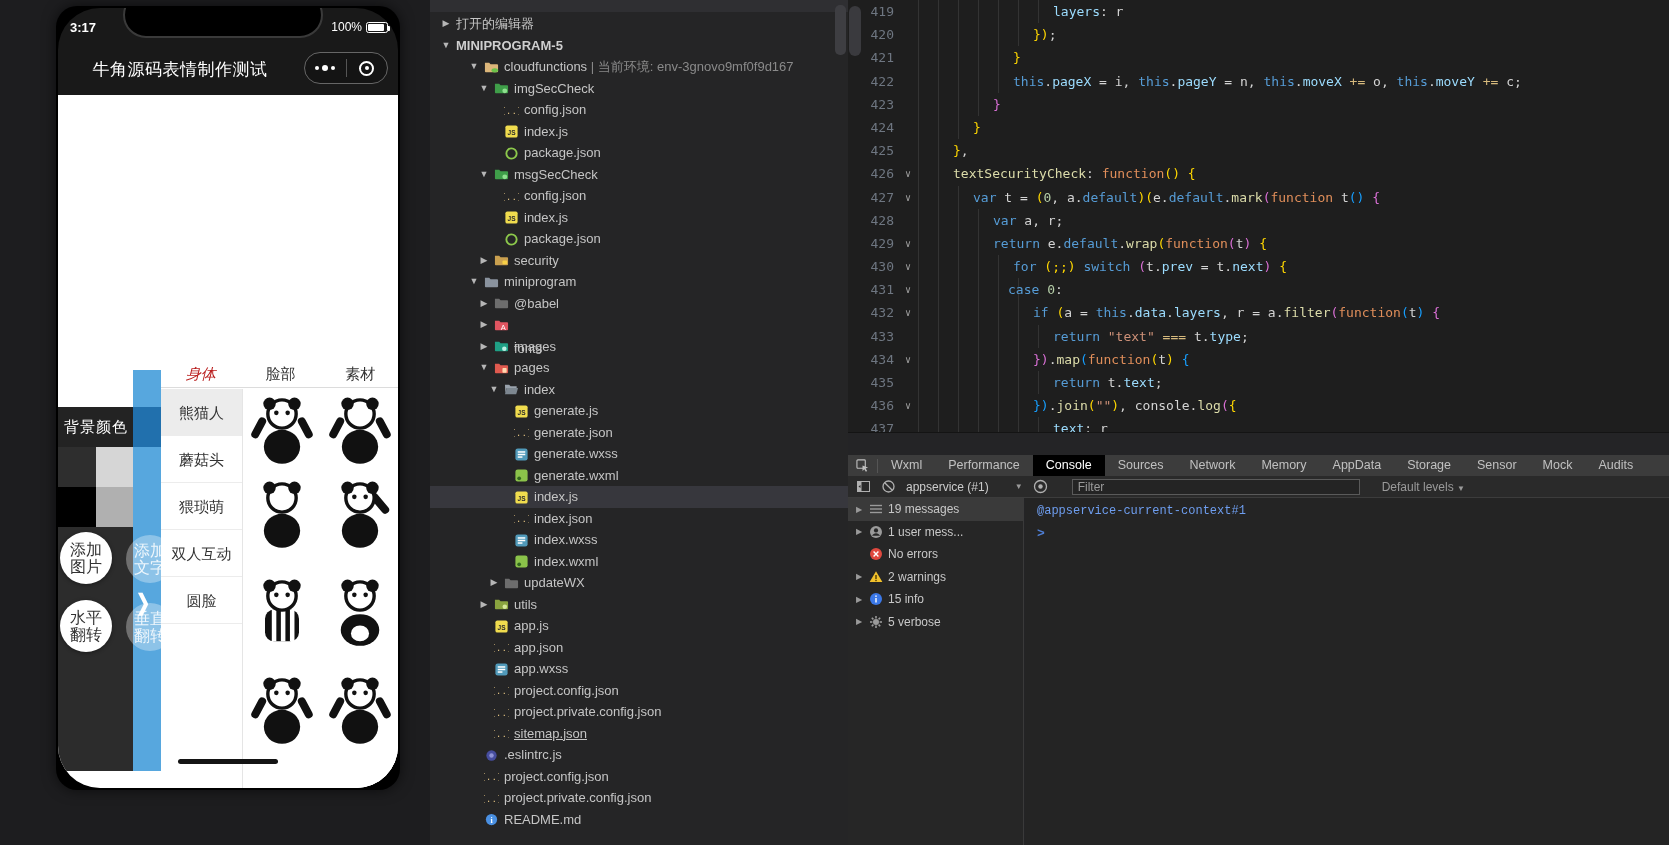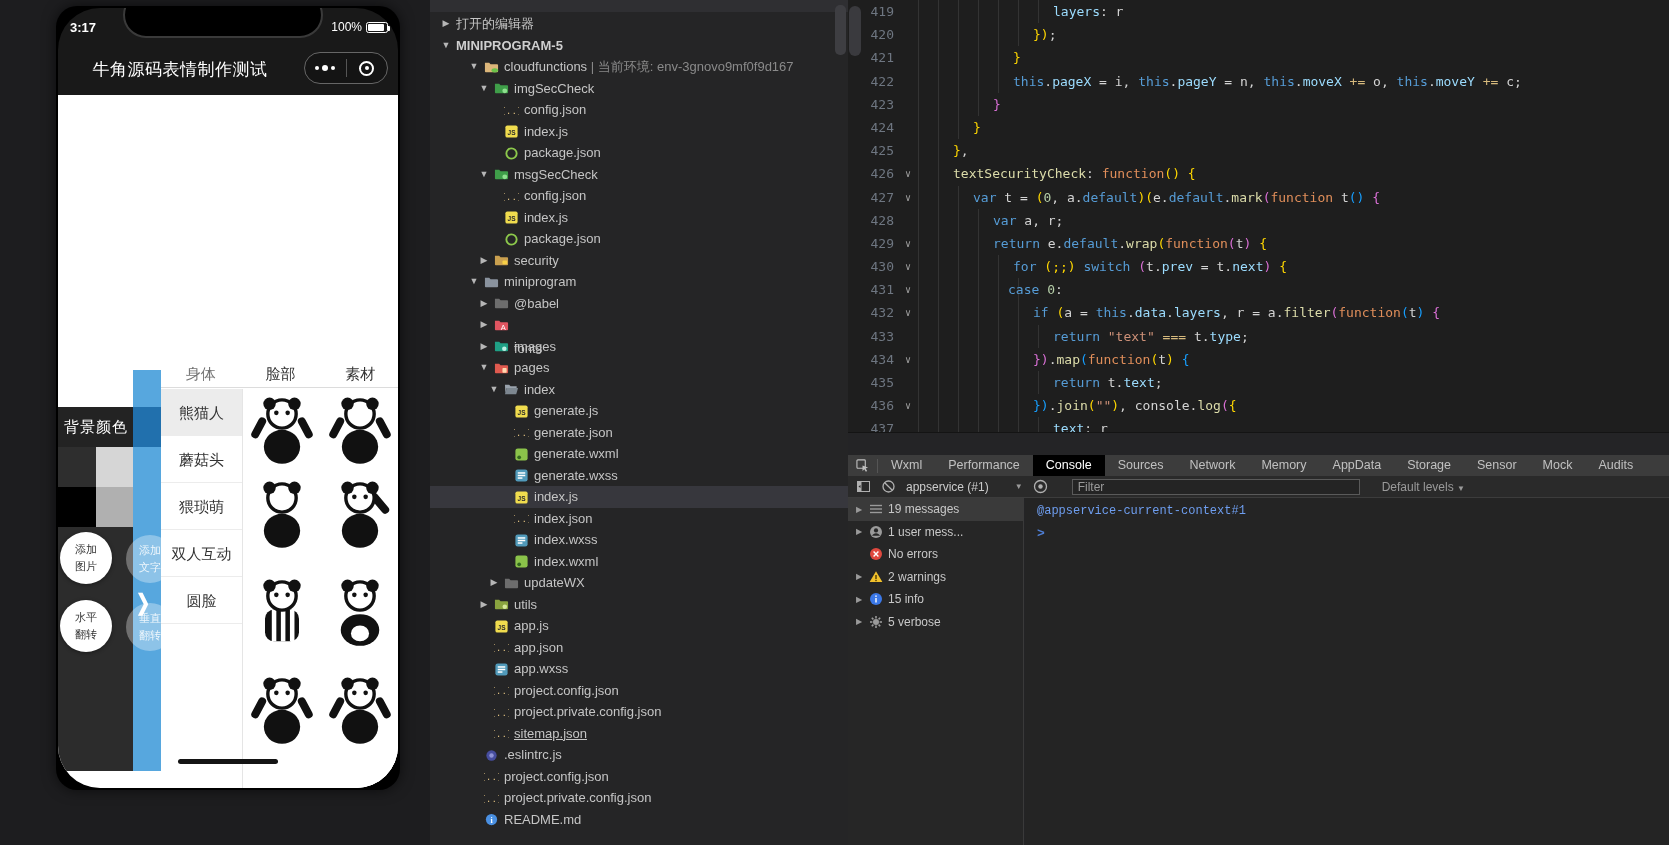--- a/index.html
+++ b/index.html
@@ -28,21 +28,21 @@
   .cap-div { width:1px; height:18px; background:#555; }
   .cap-target { flex:1; display:flex; justify-content:center; align-items:center; }
   .cap-target i { width:15px; height:15px; border:2px solid #fff; border-radius:50%; position:relative; }
   .cap-target i::after { content:""; position:absolute; left:3.5px; top:3.5px; width:4px; height:4px; background:#fff; border-radius:50%; }
   .canvas { position:absolute; left:0; top:87px; width:100%; bottom:0; background:#fff; z-index:1; }
 
   
   .mp-right { position:absolute; left:103px; top:354px; width:239px; bottom:0; background:#fff; z-index:4; }
   .mp-tabs { position:absolute; left:0; top:0; width:100%; height:26px; display:flex; border-bottom:1px solid #dcdcdc; background:#fff; }
   .mp-tab { flex:1; text-align:center; font-size:15px; line-height:24px; color:#333; }
-  .mp-tab.active { color:#737373; }
+  .mp-tab.active { color:#b91c1c;font-style:italic; }
   .cat-col { position:absolute; left:0; top:27px; width:82px; bottom:0; border-right:1px solid #e5e5e5; background:#fff; }
   .cat-item { height:47px; line-height:47px; text-align:center; font-size:15px; color:#333; border-bottom:1px solid #ececec; background:#fff; }
   .cat-item.sel { background:#ececec; }
   .grid { position:absolute; left:82px; top:27px; right:0; bottom:0; background:#fff; display:flex; flex-wrap:wrap; align-content:flex-start; }
   .cell { width:78px; height:84px; display:flex; align-items:center; justify-content:center; }
   .cell svg { width:68px; height:72px; }
   .cell.tall { height:112px; }
 
   
   .cp { position:absolute; left:0; top:380px; width:77px; bottom:17px; background:#2c2c2c; z-index:2; }
@@ -50,21 +50,21 @@
   .cp-title { position:absolute; left:0; top:19px; width:77px; height:40px; background:#232323; color:#fff; font-size:15px; line-height:40px; padding-left:6px; letter-spacing:1px; }
   .sw { position:absolute; width:39px; height:40px; }
   .cp-indicator { position:absolute; left:75px; top:72px; width:3px; height:58px; background:#d63c5e; z-index:3; }
 
   
   .drawer { position:absolute; left:75px; top:362px; width:28px; bottom:17px; background:#57a7de; z-index:3; }
   .drawer-dark { position:absolute; left:0; top:37px; width:100%; height:40px; background:#2170ad; }
   .drawer-chk { position:absolute; left:3px; top:222px; color:#fff; font-size:17px; font-weight:bold; transform:scaleY(1.3); }
 
   
-  .cbtn { position:absolute; border-radius:50%; display:flex; align-items:center; justify-content:center; text-align:center; font-size:11px; line-height:17px; z-index:5; }
+  .cbtn { position:absolute; border-radius:50%; display:flex; align-items:center; justify-content:center; text-align:center; font-size:16px; line-height:17px; z-index:5; }
   .cbtn.solid { background:#fff; color:#333; box-shadow:0 1px 4px rgba(0,0,0,.4); }
   .cbtn.tint { background:rgba(255,255,255,.32); color:rgba(255,255,255,.85); z-index:3; }
   .homebar { position:absolute; left:120px; bottom:24px; width:100px; height:5px; background:#141414; border-radius:3px; z-index:7; }
 
   
   .explorer { left:430px; top:0; width:418px; height:845px; background:#252526; overflow:hidden; }
   .exp-topcut { position:absolute; left:0; top:0; width:100%; height:12px; background:#2f2f32; }
   .tree { position:absolute; left:0; top:13px; width:100%; }
   .trow { position:relative; height:21.5px; line-height:21.5px; font-size:13px; color:#c5c5c5; white-space:nowrap; cursor:default; }
   .trow.sel { background:#37373d; }
@@ -468,36 +468,36 @@
           <span class="ticon" style="left: 84px;">
             <svg viewBox="0 0 16 16">
               <text x="8" y="12" font-size="10" fill="#d7ba7d" text-anchor="middle" font-family="monospace">{..}</text>
             </svg>
           </span>
           <span class="tlabel" style="left: 104px;">generate.json</span>
         </div>
         <div class="trow">
           <span class="ticon" style="left: 84px;">
             <svg viewBox="0 0 16 16">
-              <rect x="1.5" y="1.5" width="13" height="13" rx="2.5" fill="#8bc34a"></rect>
-              <circle cx="5.5" cy="11" r="2" fill="#33691e"></circle>
-            </svg>
-          </span>
-          <span class="tlabel" style="left: 104px;">generate.wxml</span>
-        </div>
-        <div class="trow">
-          <span class="ticon" style="left: 84px;">
-            <svg viewBox="0 0 16 16">
               <rect x="1.5" y="1.5" width="13" height="13" rx="2.5" fill="#519aba"></rect>
               <rect x="4" y="4.5" width="8" height="1.6" fill="#fff"></rect>
               <rect x="4" y="7.2" width="8" height="1.6" fill="#fff"></rect>
               <rect x="4" y="9.9" width="5" height="1.6" fill="#fff"></rect>
             </svg>
           </span>
           <span class="tlabel" style="left: 104px;">generate.wxss</span>
+        </div>
+        <div class="trow">
+          <span class="ticon" style="left: 84px;">
+            <svg viewBox="0 0 16 16">
+              <rect x="1.5" y="1.5" width="13" height="13" rx="2.5" fill="#8bc34a"></rect>
+              <circle cx="5.5" cy="11" r="2" fill="#33691e"></circle>
+            </svg>
+          </span>
+          <span class="tlabel" style="left: 104px;">generate.wxml</span>
         </div>
         <div class="trow sel">
           <span class="ticon" style="left: 84px;">
             <svg viewBox="0 0 16 16">
               <rect x="1.5" y="1.5" width="13" height="13" rx="2" fill="#f0dc4e"></rect>
               <text x="8" y="11.5" font-size="7" font-weight="bold" fill="#2b2b2b" text-anchor="middle" font-family="sans-serif">JS</text>
             </svg>
           </span>
           <span class="tlabel" style="left: 104px;">index.js</span>
         </div>

